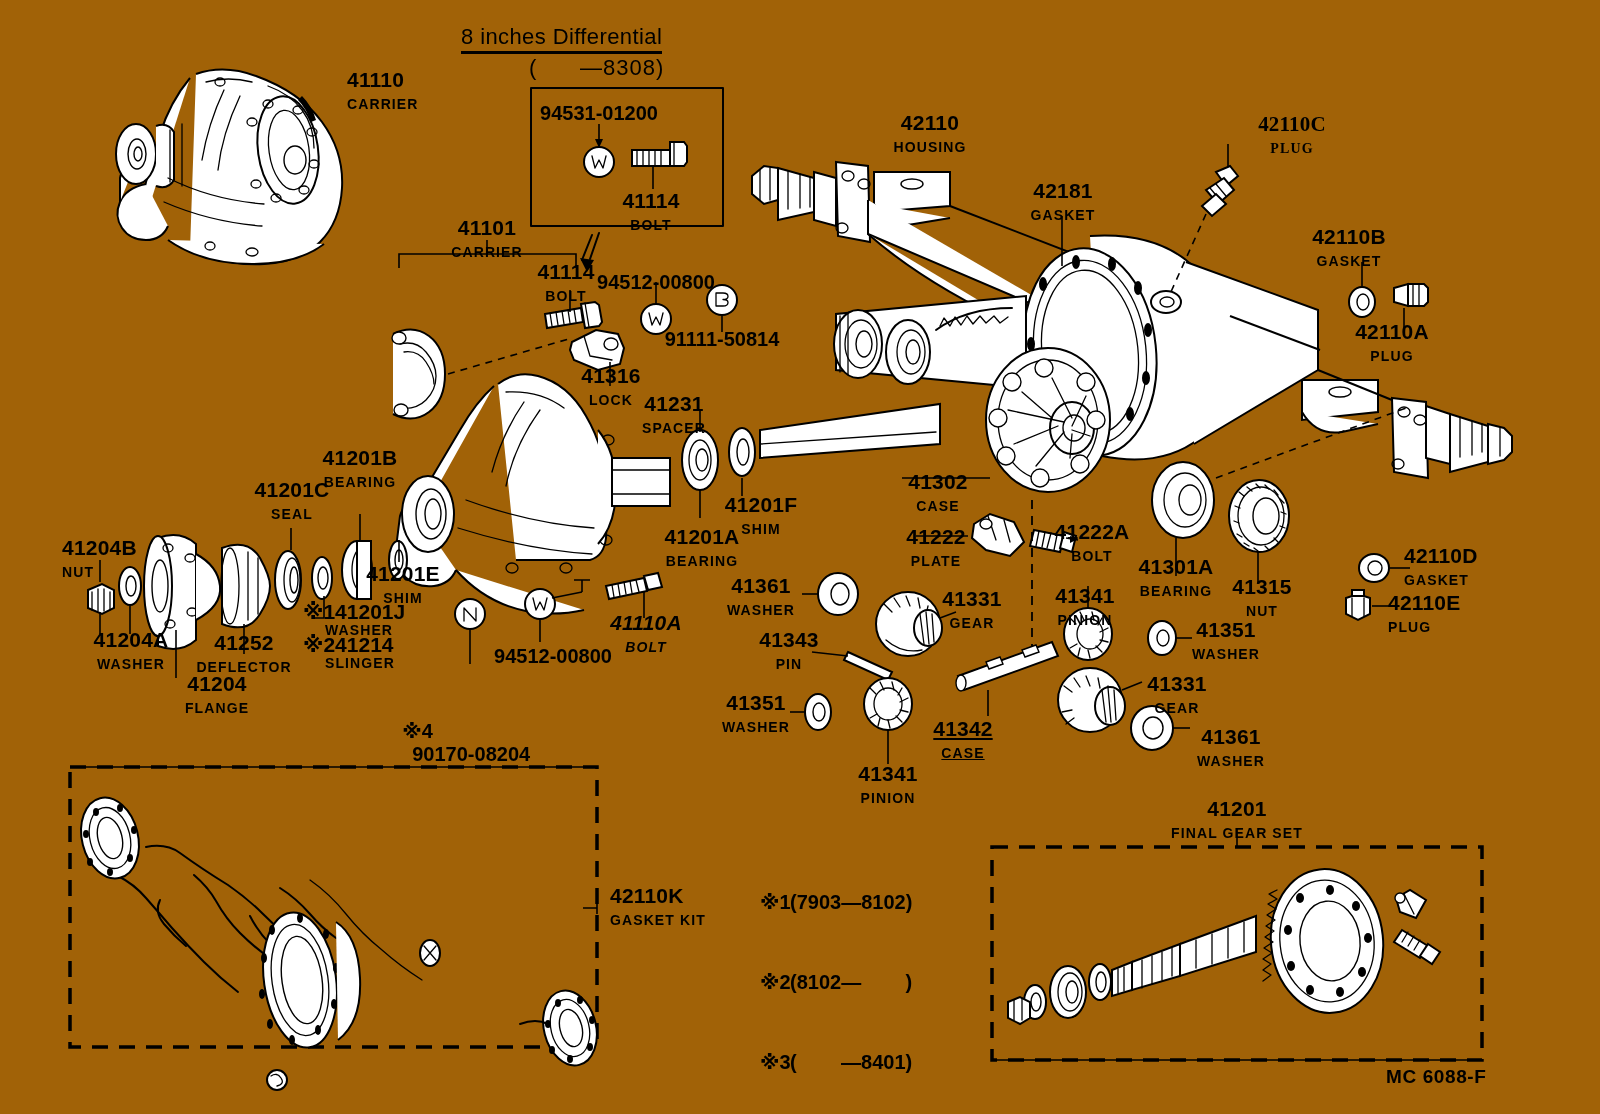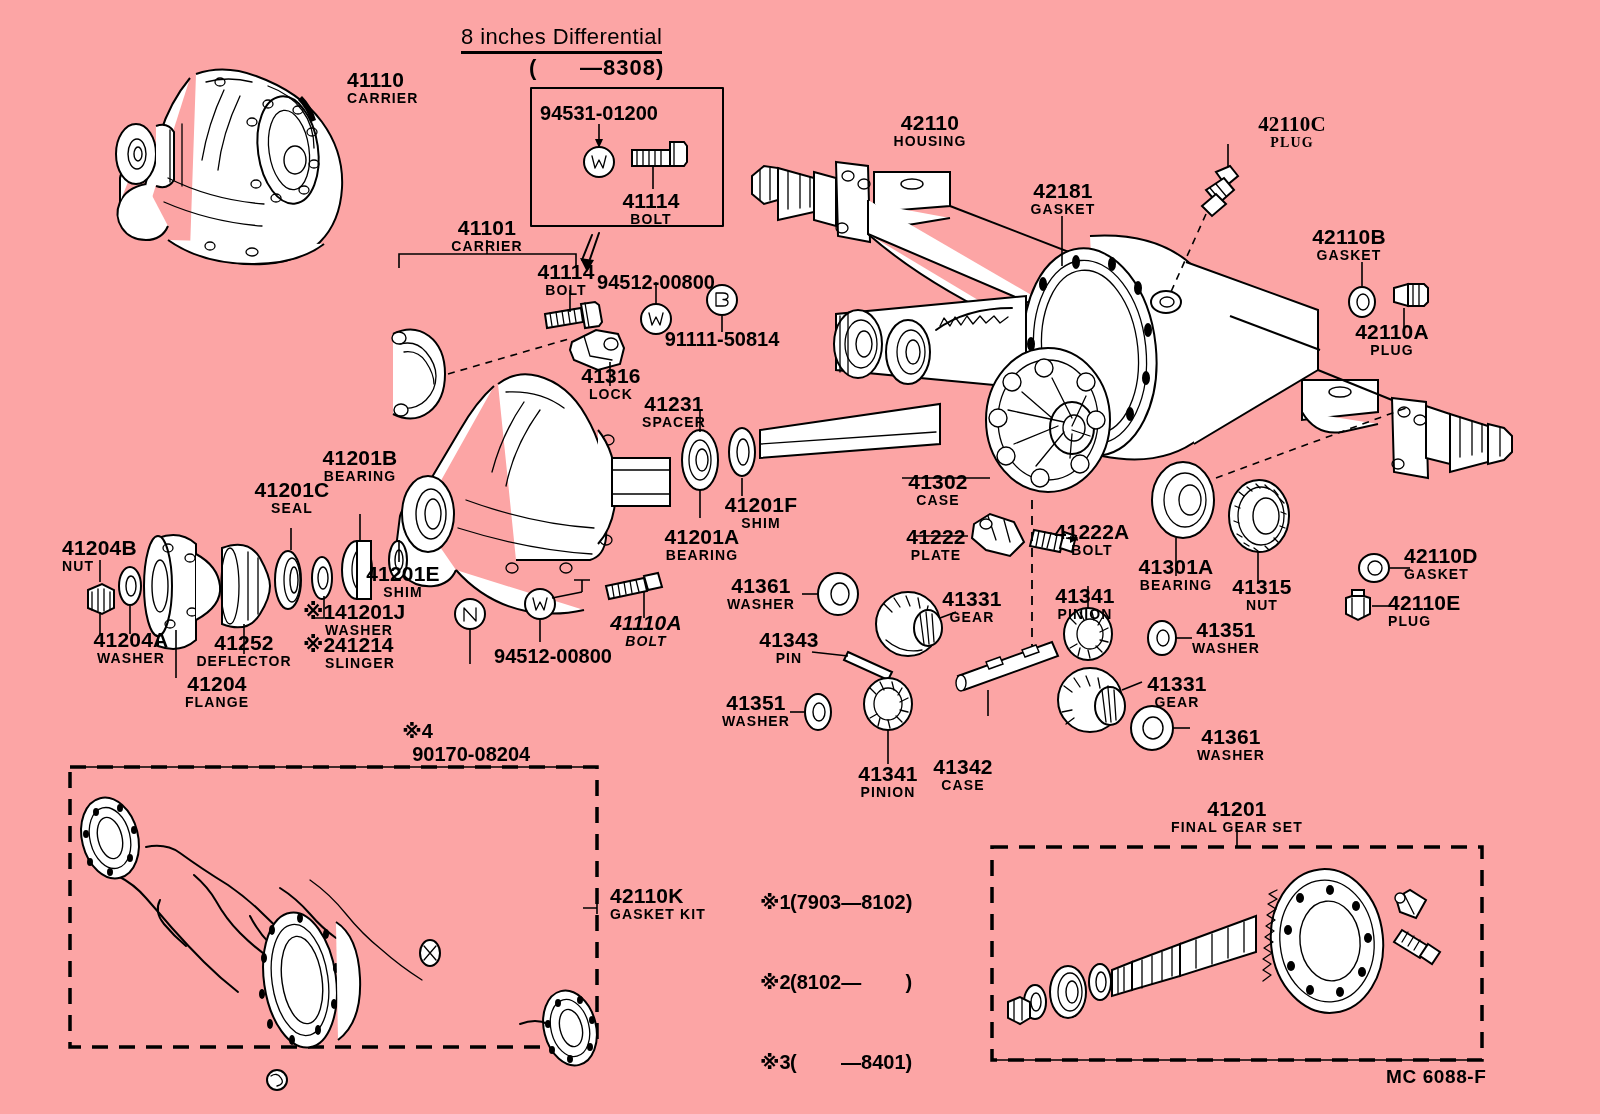--- a/index.html
+++ b/index.html
@@ -4,21 +4,21 @@
 <title>Rear Axle Housing &amp; Differential — Parts Diagram</title>
 <style>
   html,body{margin:0;padding:0;background:#ffffff;}
   body{
     font-family:"Liberation Sans","DejaVu Sans",sans-serif;
     color:#000;
   }
   #sheet{
     position:relative;
     width:1600px;height:1114px;
-    background:#fca5a5;
+    background:#a16207;
     overflow:hidden;
   }
   #art{position:absolute;left:0;top:0;width:1600px;height:1114px;}
 
   
   .lbl{
     position:absolute;
     white-space:nowrap;
     line-height:1.0;
     text-align:center;
@@ -28,21 +28,21 @@
     display:block;
     font-size:21px;
     font-weight:700;
     letter-spacing:.2px;
   }
   .lbl .nm{
     display:block;
     font-size:14px;
     font-weight:700;
     letter-spacing:1.1px;
-    margin-top:1px;
+    margin-top:7px;
   }
   .lbl.lft{transform:none;text-align:left;}
 
   
   .pnum{
     position:absolute;
     font-size:20px;font-weight:700;
     white-space:nowrap;
     transform:translateX(-50%);
   }
@@ -50,21 +50,21 @@
   
   #title{
     position:absolute;
     font-size:22px;font-weight:400;
     letter-spacing:.4px;
     border-bottom:3px solid #000;
     padding-bottom:1px;
   }
   #subtitle{
     position:absolute;
-    font-size:22px;font-weight:700;
+    font-size:22px;font-weight:400;
     letter-spacing:1px;
     white-space:pre;
   }
   #footer-code{
     position:absolute;
     font-size:19px;font-weight:700;
     letter-spacing:.6px;
   }
 
   
@@ -840,21 +840,21 @@
   <div class="lbl" style="left:756px;top:692px;">
     <span class="num">41351</span>
     <span class="nm">WASHER</span>
   </div>
 
   <div class="lbl" style="left:888px;top:763px;">
     <span class="num">41341</span>
     <span class="nm">PINION</span>
   </div>
 
-  <div class="lbl" style="left:963px;top:756px;">
+  <div class="lbl" style="left:963px;top:718px;text-decoration:underline;">
     <span class="num">41342</span>
     <span class="nm">CASE</span>
   </div>
 
   <div class="lbl" style="left:1085px;top:585px;">
     <span class="num">41341</span>
     <span class="nm">PINION</span>
   </div>
 
   <div class="lbl" style="left:1226px;top:619px;">

